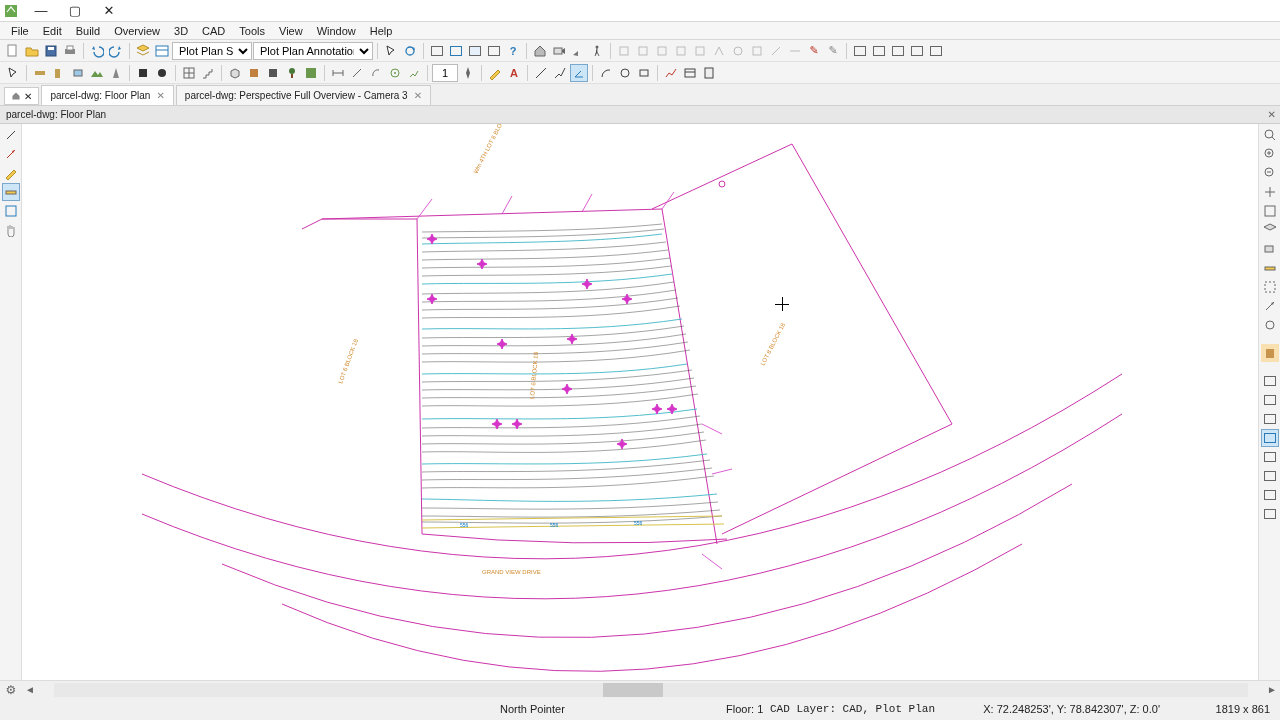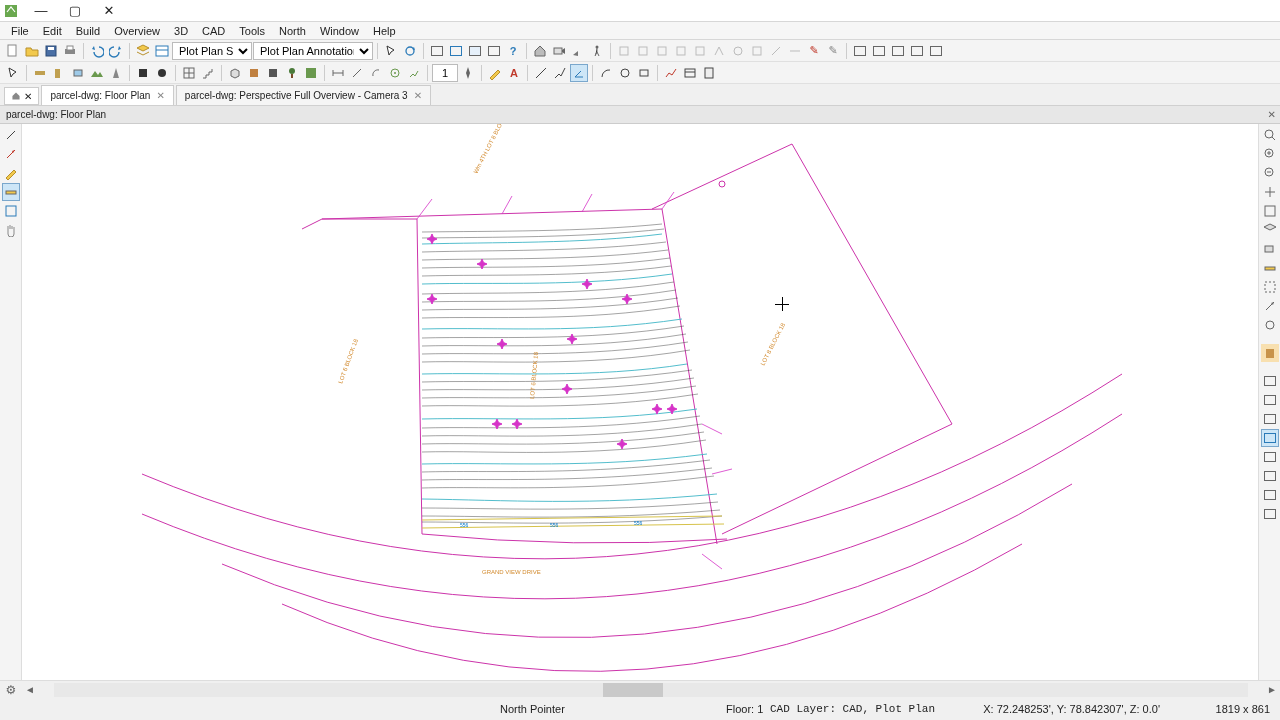--- a/index.html
+++ b/index.html
@@ -89,21 +89,21 @@
 </div>
 
 <div class="menubar">
   <span>File</span>
   <span>Edit</span>
   <span>Build</span>
   <span>Overview</span>
   <span>3D</span>
   <span>CAD</span>
   <span>Tools</span>
-  <span>North</span>
+  <span>View</span>
   <span>Window</span>
   <span>Help</span>
 </div>
 
 <div class="toolbar-row">
   <div class="tbtn">
       <svg viewBox="0 0 14 14">
         <rect x="2" y="1" width="8" height="11" fill="#fff" stroke="#888"></rect>
       </svg>
     </div>

